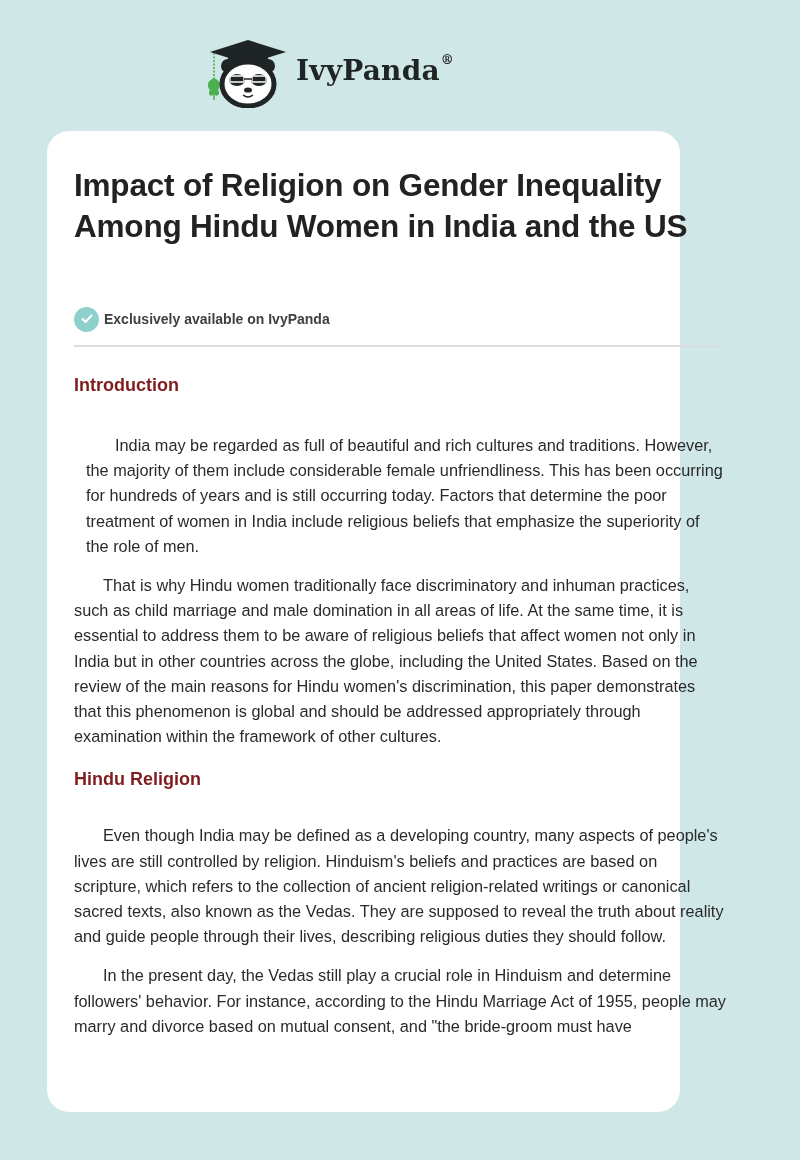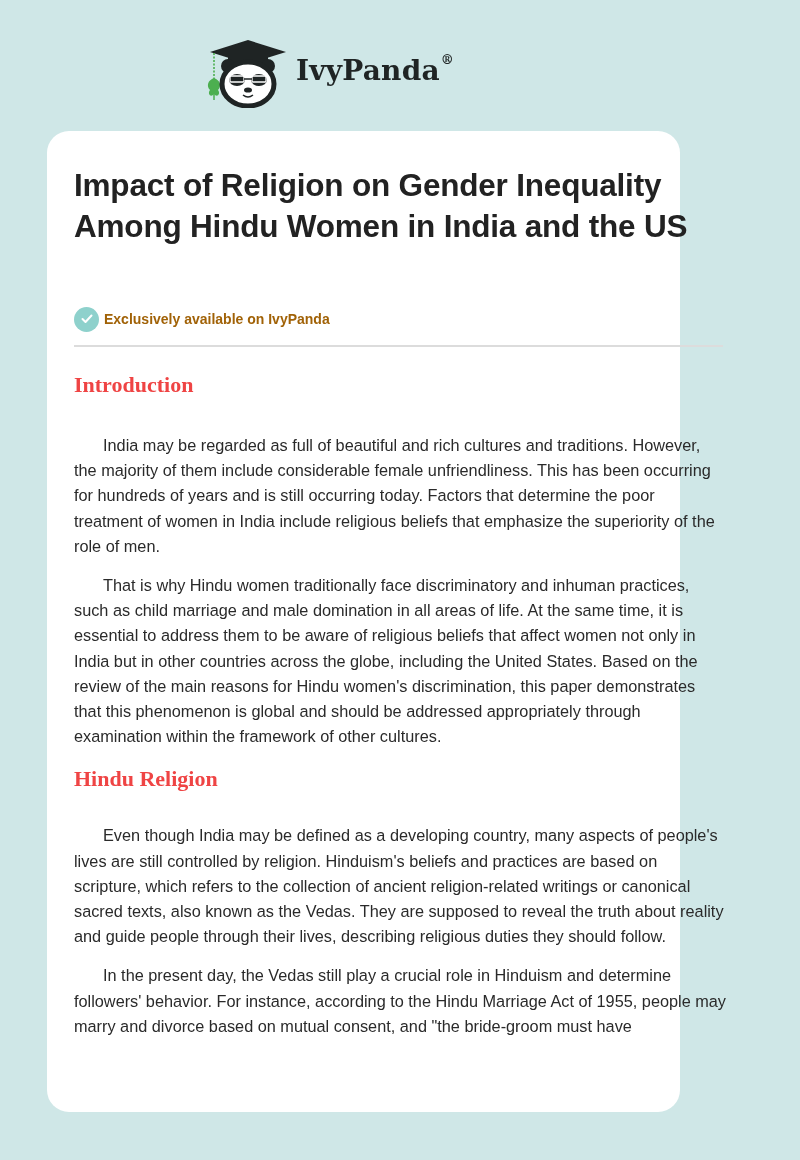--- a/index.html
+++ b/index.html
@@ -91,53 +91,52 @@
       border-radius: 50%;
       background: #8ed1cc;
       display: flex;
       align-items: center;
       justify-content: center;
       margin-right: 5px;
     }
     .badge-text {
       font-size: 14px;
       font-weight: bold;
-      color: #a16207;
+      color: #404040;
     }
     .divider {
       position: absolute;
       left: 27px;
       top: 214px;
       width: 649px;
       height: 2px;
       background: #dcdcdc;
     }
     .content {
       position: absolute;
       left: 27px;
       top: 232px;
       width: 652px;
     }
     .section-heading {
       margin: 0;
-      font-size: 22px;
+      font-size: 18px;
       font-weight: bold;
       line-height: 44px;
-      color: #ef4444;
-      font-family: Liberation Serif, serif;
+      color: #7f1d1d;
     }
     .para {
       margin: 0;
       font-size: 16.3px;
       line-height: 25.2px;
       text-indent: 29px;
       color: #2a2a2a;
     }
     .s1-heading { margin-top: 0; }
-    .s1-p1 { margin-top: 26px; }
+    .s1-p1 { margin-top: 26px; margin-left: 12px; }
     .s1-p2 { margin-top: 14px; }
     .s2-heading { margin-top: 8px; }
     .s2-p1 { margin-top: 22px; }
     .s2-p2 { margin-top: 14px; }
   </style>
 </head>
 <body>
 
 <div class="header">
   <div class="logo-icon">

